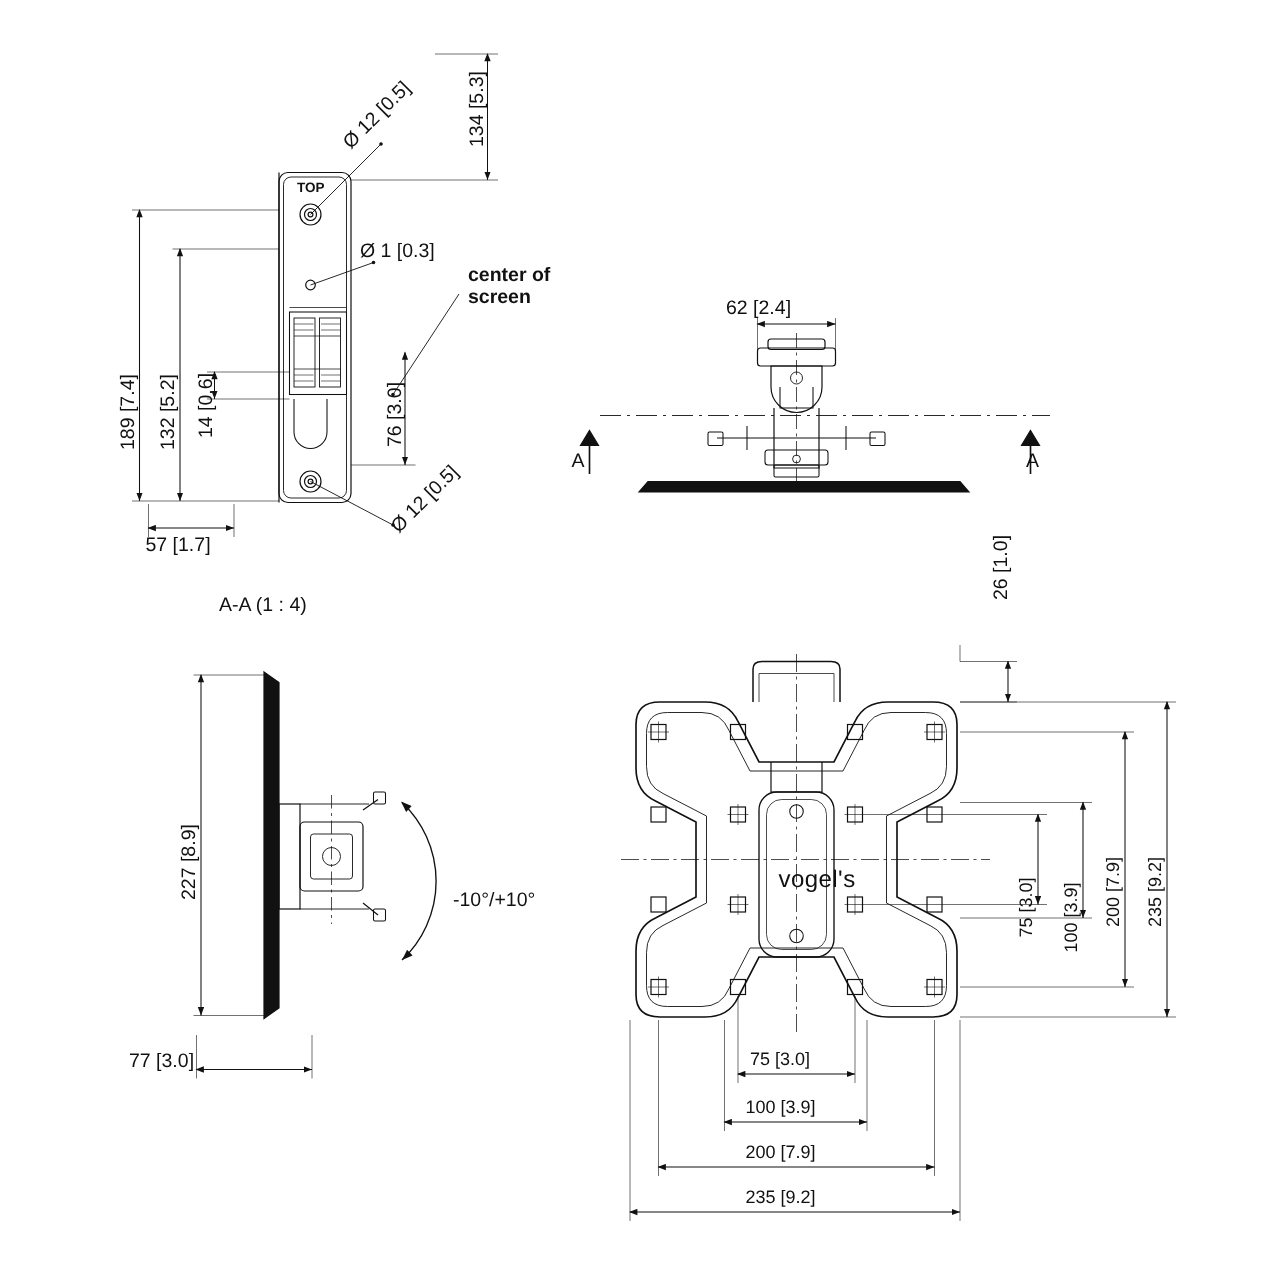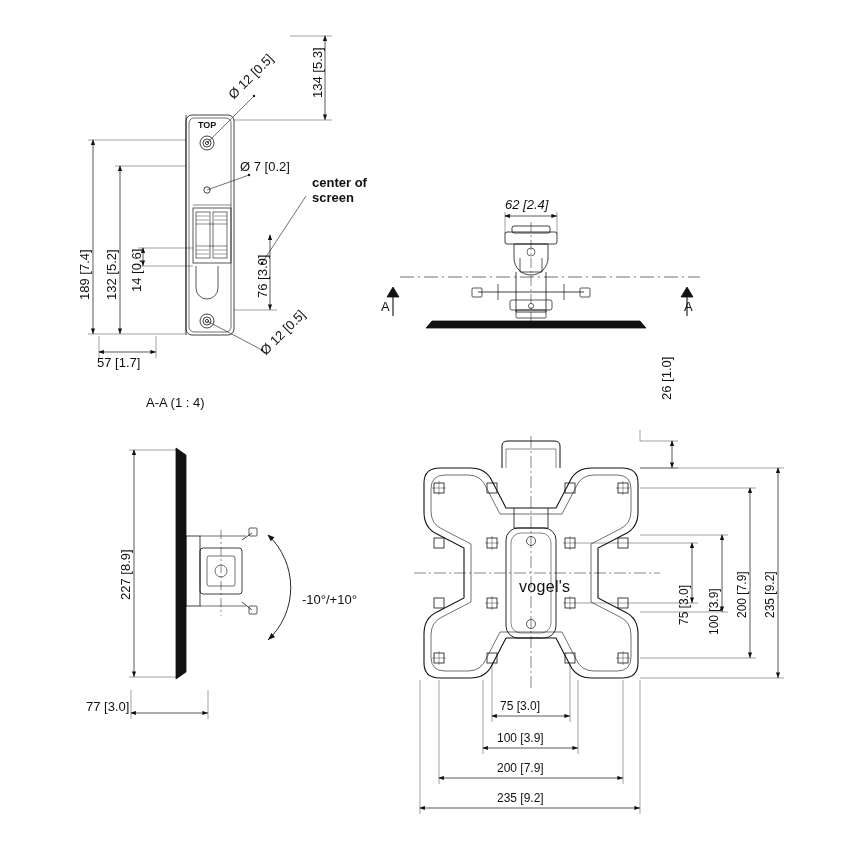--- a/index.html
+++ b/index.html
@@ -318,21 +318,21 @@
       </g>
     </g>
   </svg>
 
   <div class="lbl tiny" style="left:198px; top:120px;">TOP</div>
 
   <div class="lbl" style="left:226px; top:92px;">
     <span class="rotdiag" style="display:inline-block; position:absolute; left:0; top:0;">Ø 12 [0.5]</span>
   </div>
 
-  <div class="lbl" style="left:240px; top:160px;">Ø 7 [0.2]</div>
+  <div class="lbl" style="left:240px; top:160px;">Ø 1 [0.3]</div>
 
   <div class="lbl" style="left:258px; top:348px;">
     <span class="rotdiag" style="display:inline-block; position:absolute; left:0; top:0;">Ø 12 [0.5]</span>
   </div>
 
   <div class="lbl multi" style="left:312px; top:176px;">center of
 screen</div>
 
   <div class="lbl" style="left:78px; top:300px;">
     <span class="rot90" style="display:inline-block; position:absolute; left:0; top:0;">189 [7.4]</span>
@@ -347,21 +347,21 @@
   <div class="lbl" style="left:311px; top:98px;">
     <span class="rot90" style="display:inline-block; position:absolute; left:0; top:0;">134 [5.3]</span>
   </div>
   <div class="lbl" style="left:256px; top:298px;">
     <span class="rot90" style="display:inline-block; position:absolute; left:0; top:0;">76 [3.0]</span>
   </div>
   <div class="lbl" style="left:97px; top:356px;">57 [1.7]</div>
 
   <div class="lbl" style="left:146px; top:396px;">A-A (1 : 4)</div>
 
-  <div class="lbl" style="left:505px; top:198px;font-style:italic;">62 [2.4]</div>
+  <div class="lbl" style="left:484px; top:198px;">62 [2.4]</div>
   <div class="lbl" style="left:381px; top:300px;">A</div>
   <div class="lbl" style="left:684px; top:300px;">A</div>
 
   <div class="lbl" style="left:119px; top:600px;">
     <span class="rot90" style="display:inline-block; position:absolute; left:0; top:0;">227 [8.9]</span>
   </div>
   <div class="lbl" style="left:86px; top:700px;">77 [3.0]</div>
   <div class="lbl" style="left:302px; top:593px;">-10°/+10°</div>
 
   <div class="lbl" style="left:660px; top:400px;">

